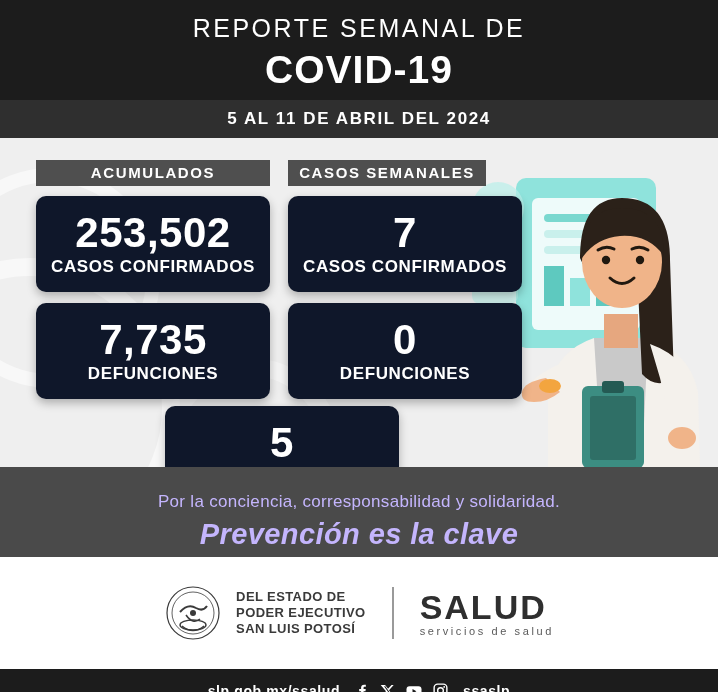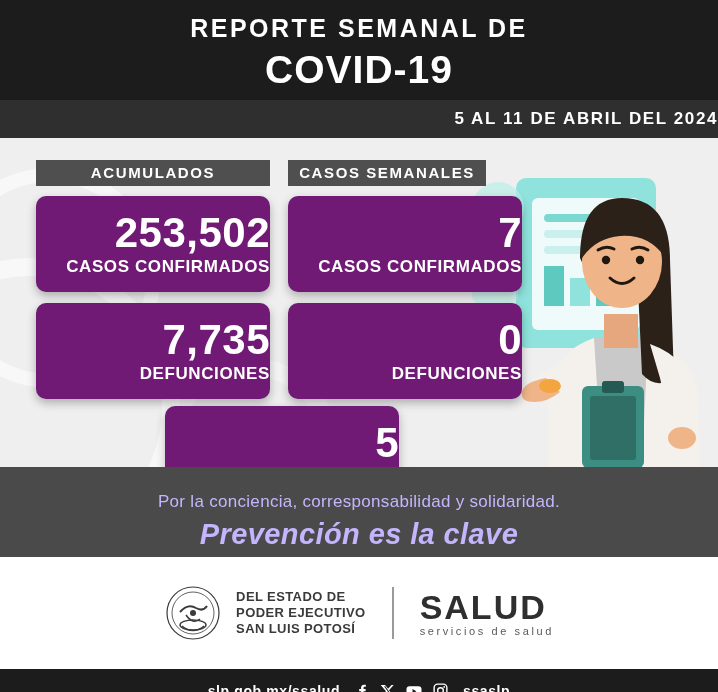--- a/index.html
+++ b/index.html
@@ -19,36 +19,36 @@
   .header {
     position: relative;
     height: 100px;
     background: #1c1c1c;
     text-align: center;
     padding-top: 14px;
   }
   .header .line1 {
     color: #ffffff;
     font-size: 25px;
-    font-weight: bold;
+    font-weight: normal;
     letter-spacing: 2.5px;
   }
   .header .line2 {
     color: #ffffff;
     font-size: 39px;
     font-weight: bold;
     letter-spacing: 1px;
     line-height: 58px;
     margin-top: -2px;
   }
   .daterange {
     height: 38px;
     background: #2f2f2f;
     color: #ffffff;
-    text-align: right;
+    text-align: center;
     font-size: 17px;
     font-weight: bold;
     letter-spacing: 1.6px;
     line-height: 38px;
   }
 
   
   .body-area {
     position: relative;
     height: 329px;
@@ -79,24 +79,24 @@
     letter-spacing: 1.6px;
     text-align: center;
     line-height: 26px;
     height: 26px;
   }
   .pill.acum { left: 36px; top: 22px; width: 234px; }
   .pill.sem  { left: 288px; top: 22px; width: 198px; }
 
   .card {
     position: absolute;
-    background: #701a75;
+    background: #0f172a;
     border-radius: 10px;
     color: #ffffff;
-    text-align: right;
+    text-align: center;
     box-shadow: 0 4px 10px rgba(0,0,0,0.28);
     padding-top: 14px;
   }
   .card .num {
     font-size: 42px;
     font-weight: bold;
     line-height: 46px;
     letter-spacing: 0.5px;
   }
   .card .lbl {

